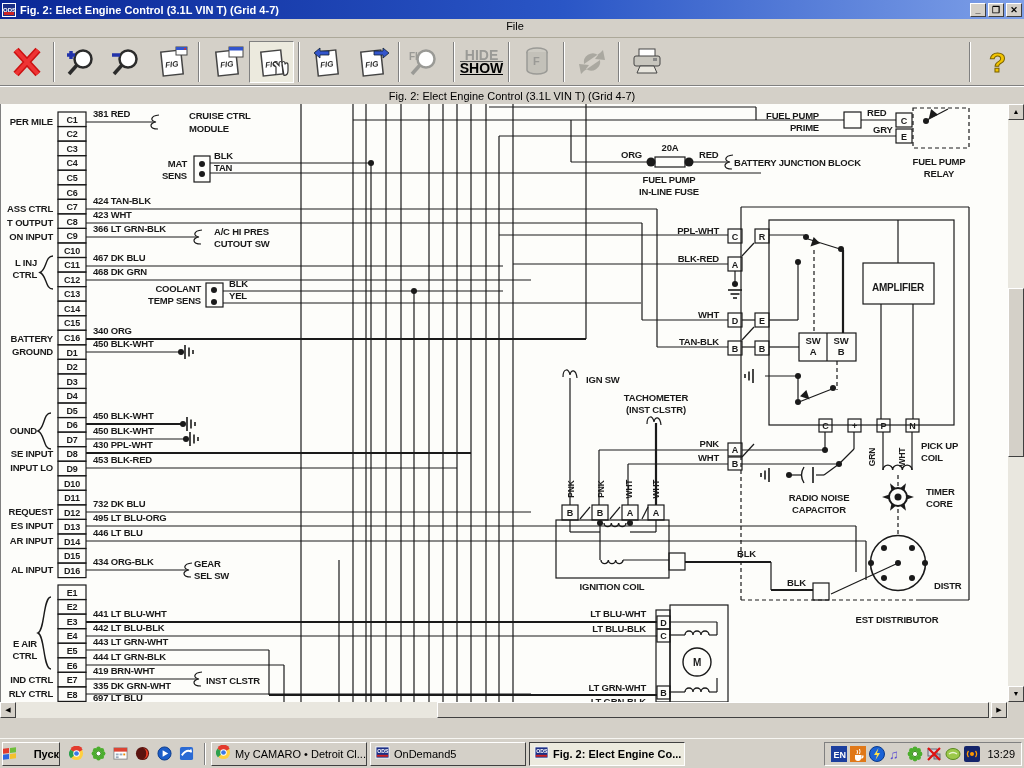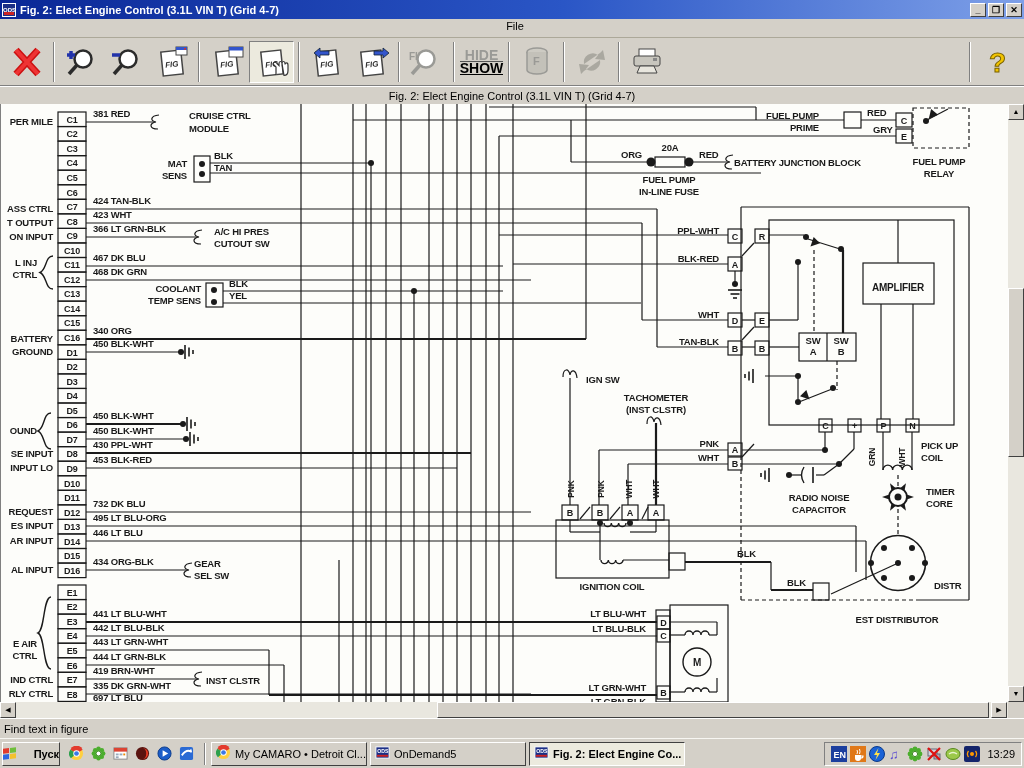--- a/index.html
+++ b/index.html
@@ -669,23 +669,20 @@
       <div class="sb-btn" style="left: 0px; top: 0px; width: 16px; height: 16px; line-height: 14px;">▲</div>
       <div class="sb-thumb" style="left: 0px; top: 184px; width: 16px; height: 169px;"></div>
       <div class="sb-btn" style="left: 0px; top: 582px; width: 16px; height: 16px; line-height: 14px;">▼</div>
     </div>
   <div id="hscroll">
       <div class="sb-btn" style="left: 0px; top: 0px; width: 16px; height: 16px; line-height: 14px;">◀</div>
       <div class="sb-thumb" style="left: 437px; top: 0px; width: 552px; height: 16px;"></div>
       <div class="sb-btn" style="left: 991px; top: 0px; width: 16px; height: 16px; line-height: 14px;">▶</div>
     </div>
 
-  <div id="statusbar">
-    <span>Find text in figure</span>
-  </div>
 
   <div id="taskbar">
     <div id="startbtn">
       <span class="flag">
         <i style="left:0;top:0;background:#e23a2e"></i>
           <i style="left:7px;top:0;background:#6fbf3a"></i>
         <i style="left:0;top:6px;background:#2e66e2"></i>
           <i style="left:7px;top:6px;background:#f4c12e"></i>
       </span>
       <span>Пуск</span>

